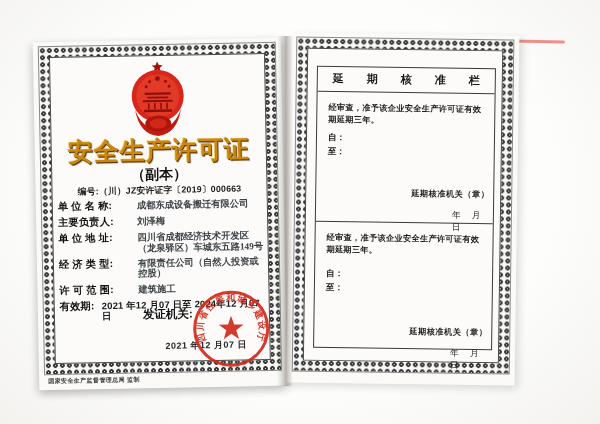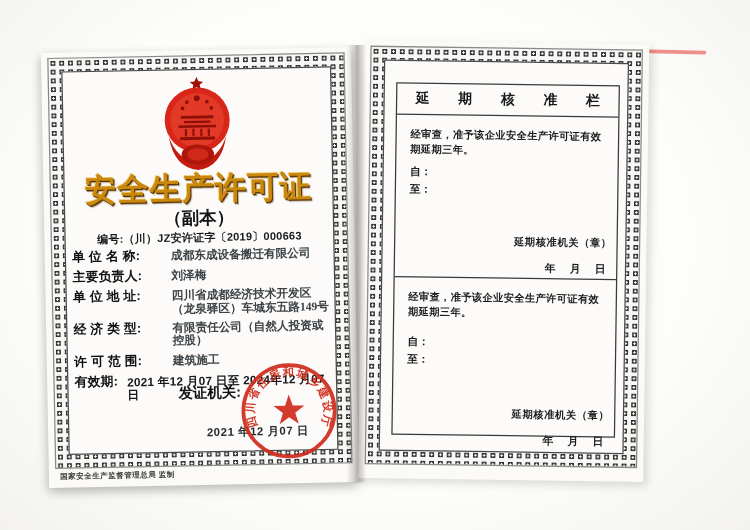--- a/index.html
+++ b/index.html
@@ -100,21 +100,21 @@
   .ext-from,.ext-to{
     position:absolute;left:11px;font-size:8.6px;font-weight:700;color:#1d1d1d;
   }
   .sec1 .ext-from{top:40px;} .sec1 .ext-to{top:54px;}
   .sec2 .ext-from{top:46px;} .sec2 .ext-to{top:60px;}
   .ext-auth{
     position:absolute;left:95px;font-size:8.2px;font-weight:700;color:#1d1d1d;letter-spacing:.5px;
   }
   .sec1 .ext-auth{top:95px;} .sec2 .ext-auth{top:103px;}
   .ext-ymd{
-    position:absolute;left:120px;font-size:8.6px;font-weight:700;color:#1d1d1d;word-spacing:9px;
+    position:absolute;left:136px;font-size:8.6px;font-weight:400;color:#1d1d1d;word-spacing:9px;
   }
   .sec1 .ext-ymd{top:116px;} .sec2 .ext-ymd{top:124px;}
 
   
   .fold{
     position:absolute;left:277px;top:36px;width:16px;height:350px;z-index:3;
     background:linear-gradient(90deg, rgba(0,0,0,0) 0%, rgba(70,60,50,.22) 40%,
       rgba(60,45,35,.34) 55%, rgba(0,0,0,0) 100%);
   }
   .cover-edge{

